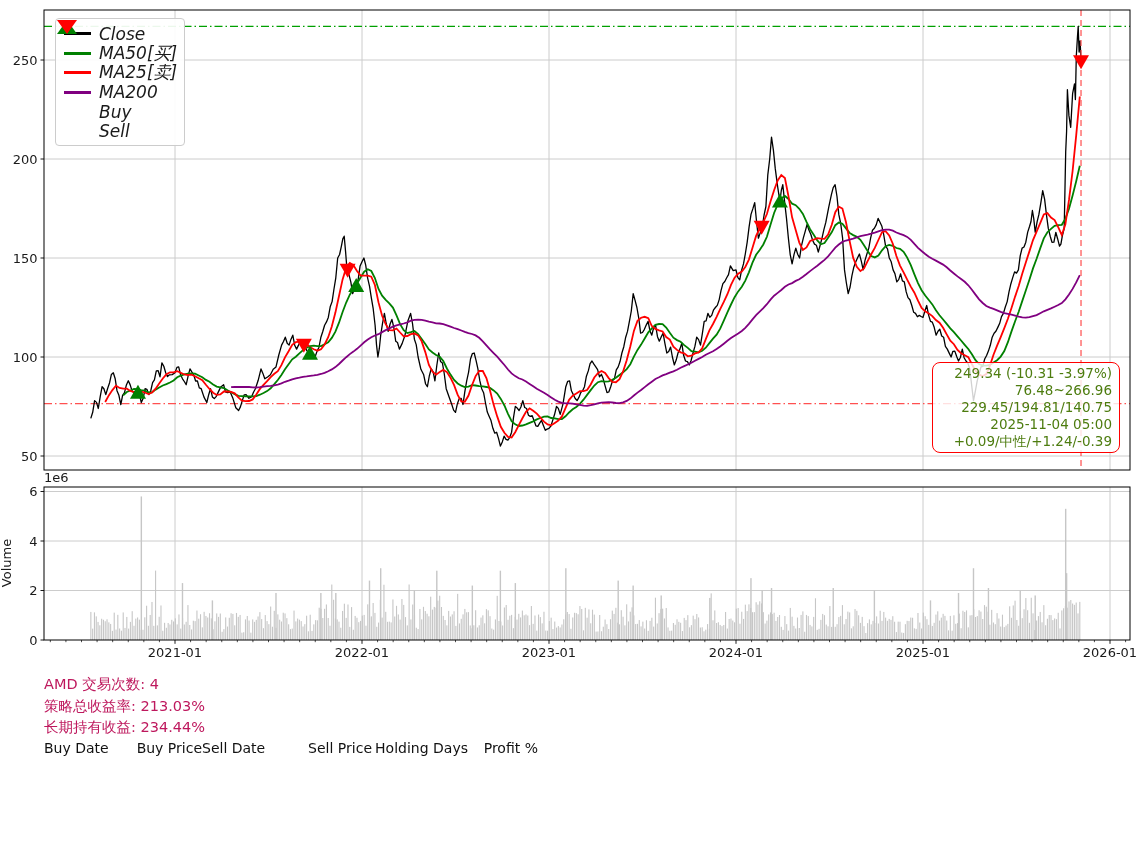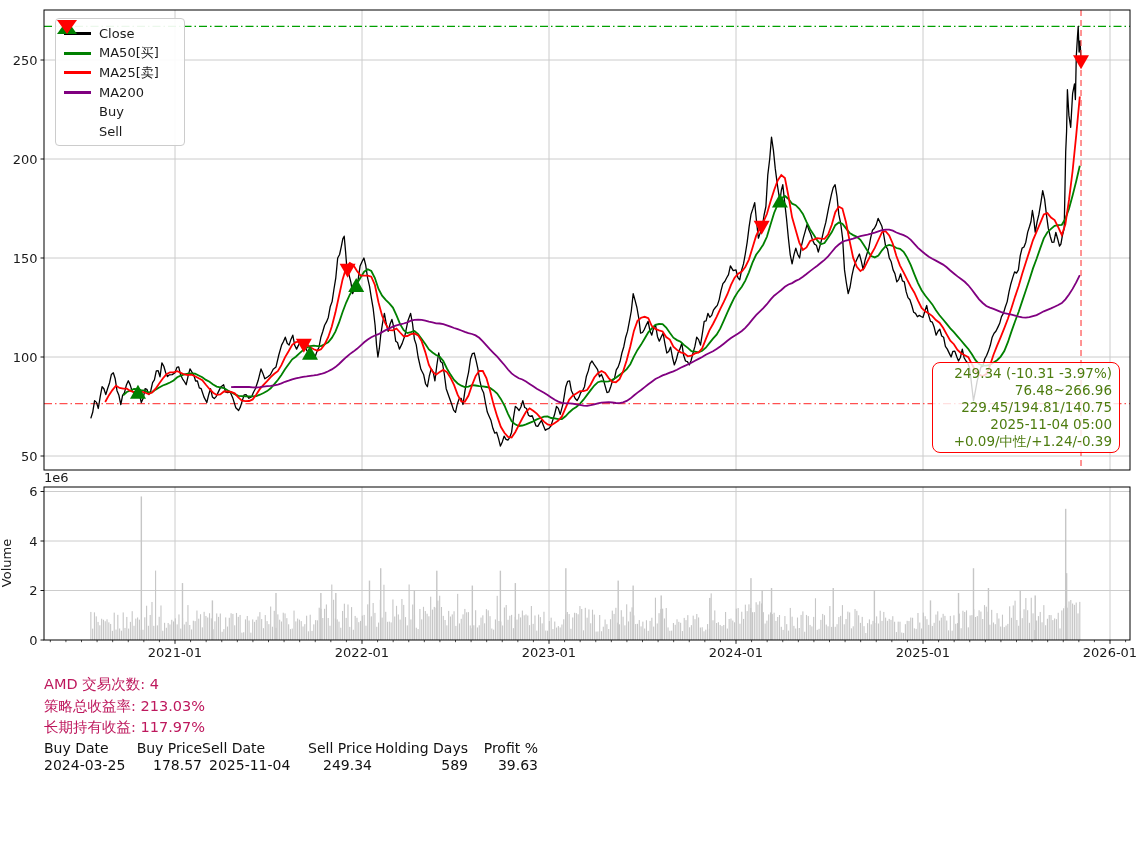--- a/index.html
+++ b/index.html
@@ -4,21 +4,21 @@
 <style>
   html,body{margin:0;padding:0;background:#ffffff;}
   body{width:1146px;height:855px;font-family:"DejaVu Sans",sans-serif;color:#111;overflow:hidden;}
   .fig{position:relative;width:1146px;height:662px;}
   .fig svg{position:absolute;left:0;top:0;}
   .legend{position:absolute;left:55px;top:18px;width:112px;background:rgba(255,255,255,0.92);
           border:1px solid #cccccc;border-radius:4px;padding:5px 8px 4px 8px;z-index:5;}
   .legend-row{display:flex;align-items:center;height:19.5px;gap:8px;}
   .legend-swatch{width:27px;display:flex;justify-content:center;align-items:center;flex:0 0 27px;}
   .legend-line{width:27px;height:2.6px;}
-  .legend-label{font-size:13px;color:#1a1a1a;white-space:nowrap;}
+  .legend-label{font-size:17px;color:#1a1a1a;white-space:nowrap;font-style:italic;}
   .annot{position:absolute;left:932px;top:362px;width:172px;height:85px;
          border:1.5px solid #ff0000;border-radius:8px;background:rgba(255,255,255,0.82);
          color:#4d7c0f;font-size:13.5px;line-height:17px;text-align:right;
          padding:2px 7px;z-index:6;white-space:nowrap;}
   .report{position:absolute;left:44px;top:674px;width:1080px;}
   .sumline{font-size:14.5px;line-height:21.5px;color:#be185d;white-space:pre;}
   .trades{margin-top:1px;}
   .trow{display:grid;grid-template-columns:88px 70px 96px 74px 96px 70px;font-size:14px;line-height:17.2px;color:#111;}
   .trow .c1{text-align:left;}
   .trow .c3{text-align:left;padding-left:7px;}
@@ -803,32 +803,24 @@
       <div>76.48~266.96</div>
       <div>229.45/194.81/140.75</div>
       <div>2025-11-04 05:00</div>
       <div>+0.09/中性/+1.24/-0.39</div>
     </div>
 </div>
 
 <div class="report">
   <div class="sumline">AMD 交易次数: 4</div>
   <div class="sumline">策略总收益率: 213.03%</div>
-  <div class="sumline">长期持有收益: 117.97%</div>
+  <div class="sumline">长期持有收益: 234.44%</div>
   <div class="trades">
     <div class="trow thead">
       <span class="c1">Buy Date</span>
       <span class="c2">Buy Price</span>
       <span class="c3">Sell Date</span>
       <span class="c4">Sell Price</span>
       <span class="c5">Holding Days</span>
       <span class="c6">Profit %</span>
     </div>
-    <div class="trow">
-      <span class="c1">2024-03-25</span>
-        <span class="c2">178.57</span>
-        <span class="c3">2025-11-04</span>
-        <span class="c4">249.34</span>
-        <span class="c5">589</span>
-        <span class="c6">39.63</span>
-    </div>
   </div>
 </div>
 
 </body></html>

